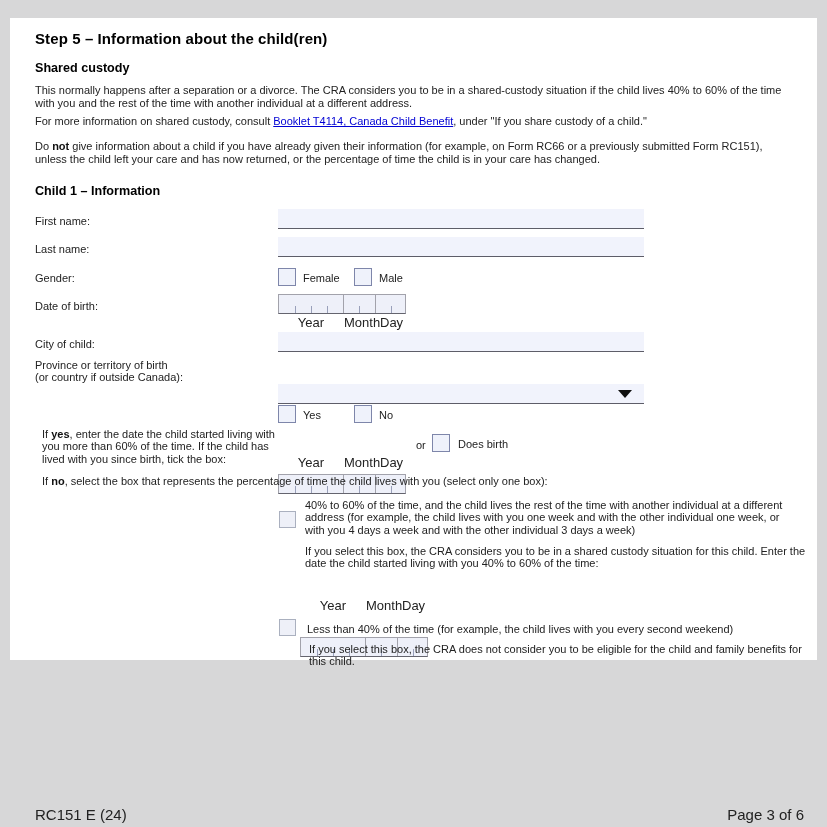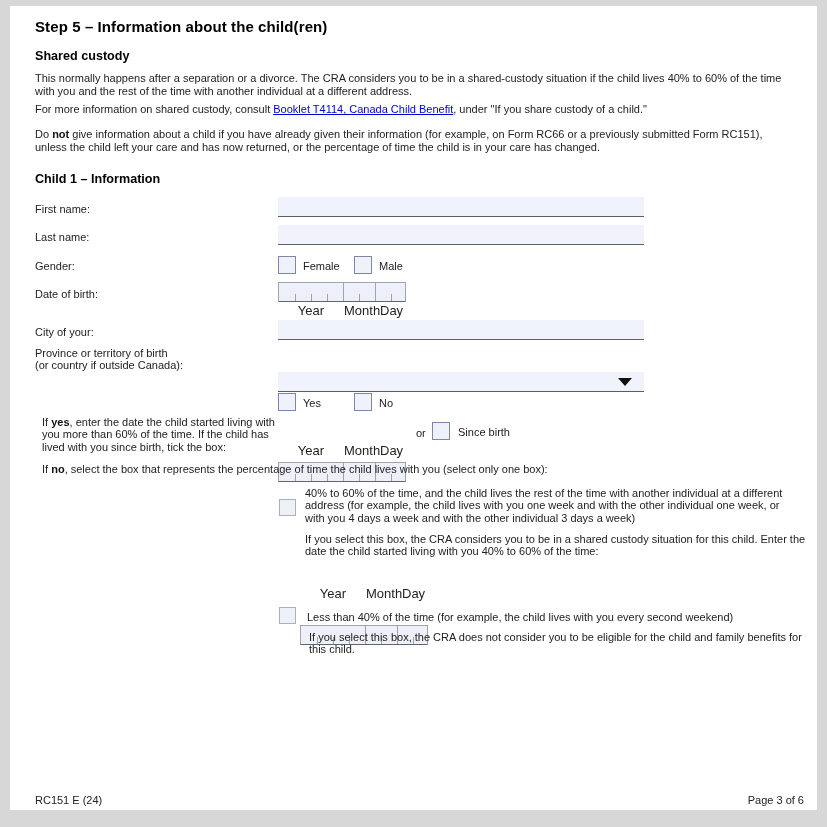--- a/index.html
+++ b/index.html
@@ -3,21 +3,21 @@
 <meta charset="utf-8">
 <style>
   html,body{margin:0;padding:0}
   body{
     width:827px;height:827px;overflow:hidden;
     background:#d7d7d8;
     font-family:"Liberation Sans",sans-serif;
     -webkit-font-smoothing:antialiased;
   }
   .page{
-    position:absolute;left:10px;top:6px;width:807px;height:804px;
+    position:absolute;left:10px;top:18px;width:807px;height:642px;
     background:#ffffff;color:#1c1c1c;
   }
   .abs{position:absolute}
   .h1{font-size:15px;font-weight:bold;color:#000;letter-spacing:.1px}
   .h2{font-size:12.6px;font-weight:bold;color:#000}
   .body-text{font-size:11px;line-height:12.8px;color:#222}
   .label{font-size:11px;line-height:12.4px;color:#222}
   b{color:#111}
   .link{color:#0000d4;text-decoration:underline;cursor:pointer}
   .text-input{
@@ -47,21 +47,21 @@
     box-sizing:border-box;position:relative;width:128px;height:20px;
     background:#eef0f9;border:1px solid #a2a2ab;
     border-bottom:1.6px solid #64646e;cursor:text;
   }
   .tick-small{position:absolute;bottom:0;width:1px;height:7px;background:#99a0ba}
   .tick-tall{position:absolute;top:0;bottom:0;width:1px;background:#a2a2ab}
   .date-units{display:flex;font-size:13px;color:#222}
   .du-y{width:66px;text-align:center}
   .du-m{width:36px;text-align:left}
   .du-d{width:26px;text-align:left}
-  .footer-text{font-size:11px;color:#222}
+  .footer-text{font-size:15px;color:#222}
 </style>
 </head>
 <body>
 
 <div class="page">
 
   <div class="abs h1" style="left:25px;top:12px">Step 5 – Information about the child(ren)</div>
 
   <div class="abs h2" style="left:25px;top:43px">Shared custody</div>
 
@@ -94,21 +94,21 @@
       <div class="tick-small" style="left: 112px;"></div>
       <div class="tick-tall" style="left: 64px;"></div>
       <div class="tick-tall" style="left: 96px;"></div>
     </div>
   <div class="abs date-units" style="left:268px;top:297px">
     <span class="du-y">Year</span>
     <span class="du-m">Month</span>
     <span class="du-d">Day</span>
   </div>
 
-  <div class="abs label" style="left:25px;top:320px">City of your:</div>
+  <div class="abs label" style="left:25px;top:320px">City of child:</div>
   <input class="abs text-input" style="left: 268px; top: 314px;" type="text" value="">
 
   <div class="abs label" style="left:25px;top:341px">Province or territory of birth</div>
   <div class="abs label" style="left:25px;top:353px">(or country if outside Canada):</div>
   <div class="abs select-field" style="left:268px;top:346px">
     <span></span>
     <div class="dd-arrow"></div>
   </div>
 
   <div class="abs cb" style="left:268px;top:387px"></div>
@@ -127,21 +127,21 @@
       <div class="tick-tall" style="left: 64px;"></div>
       <div class="tick-tall" style="left: 96px;"></div>
     </div>
   <div class="abs date-units" style="left:268px;top:437px">
     <span class="du-y">Year</span>
     <span class="du-m">Month</span>
     <span class="du-d">Day</span>
   </div>
   <div class="abs label" style="left:406px;top:421px">or</div>
   <div class="abs cb" style="left:422px;top:416px"></div>
-  <div class="abs label" style="left:448px;top:420px">Since birth</div>
+  <div class="abs label" style="left:448px;top:420px">Does birth</div>
 
   <div class="abs label" style="left:32px;top:457px;width:740px"><span>If </span><b>no</b><span>, select the box that represents the percentage of time the child lives with you (select only one box):</span></div>
 
   <div class="abs cb cb-light cb-sm" style="left:269px;top:493px"></div>
   <div class="abs label" style="left:295px;top:481px;width:492px">40% to 60% of the time, and the child lives the rest of the time with another individual at a different address (for example, the child lives with you one week and with the other individual one week, or with you 4 days a week and with the other individual 3 days a week)</div>
 
   <div class="abs label" style="left:295px;top:527px;width:502px">If you select this box, the CRA considers you to be in a shared custody situation for this child. Enter the date the child started living with you 40% to 60% of the time:</div>
 
   <div class="abs datebox" style="left:290px;top:559px">
       <div class="tick-small" style="left: 16px;"></div>

